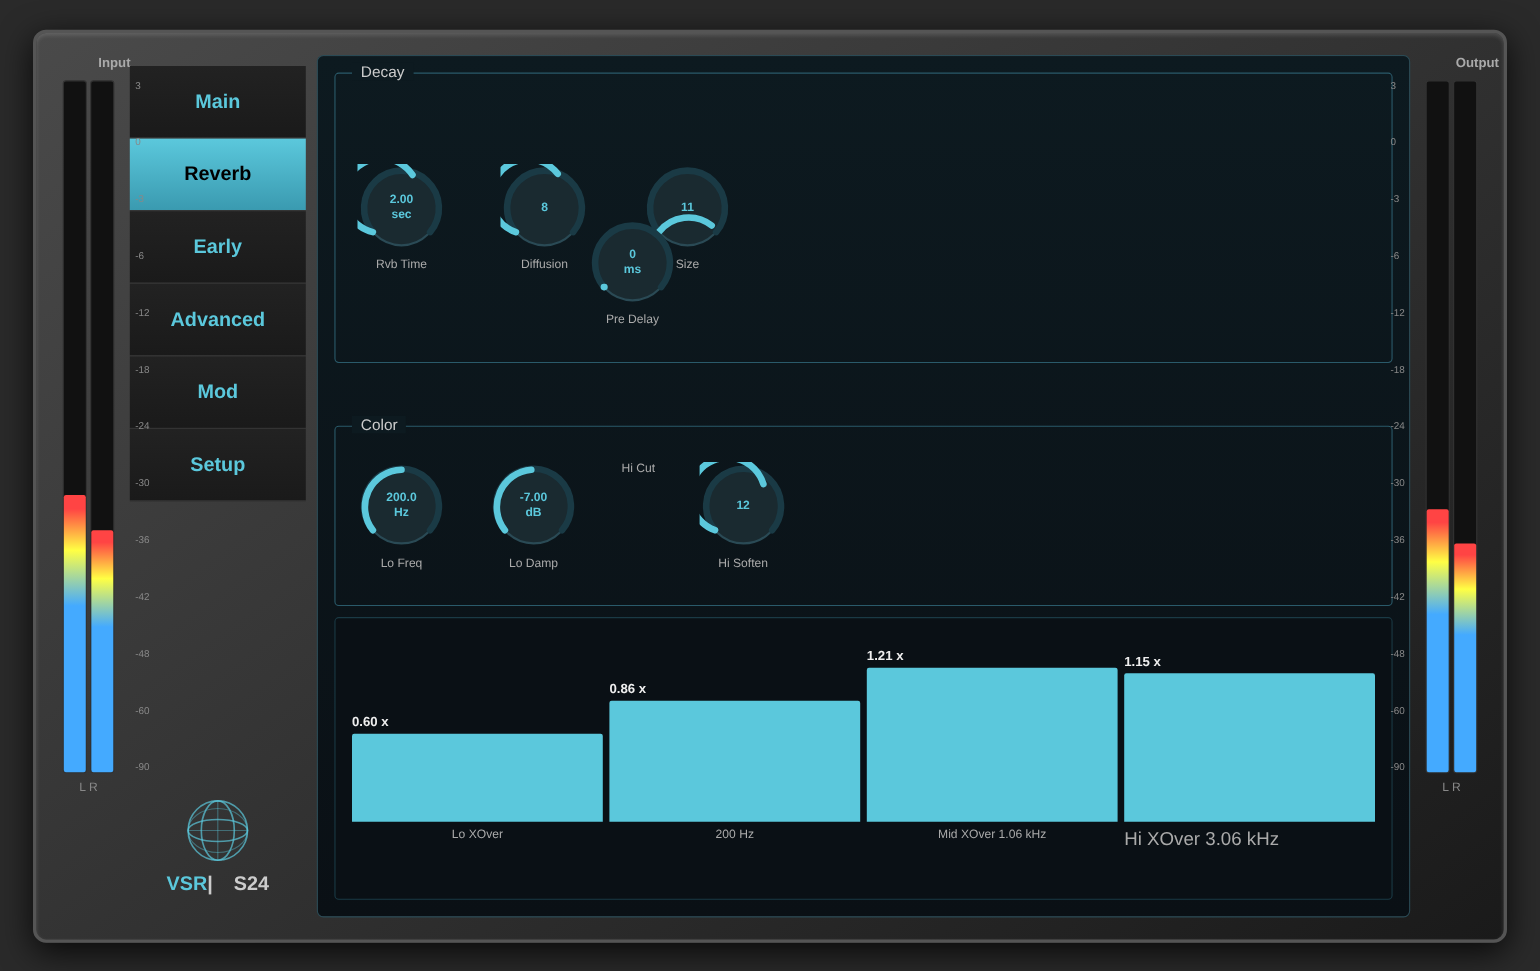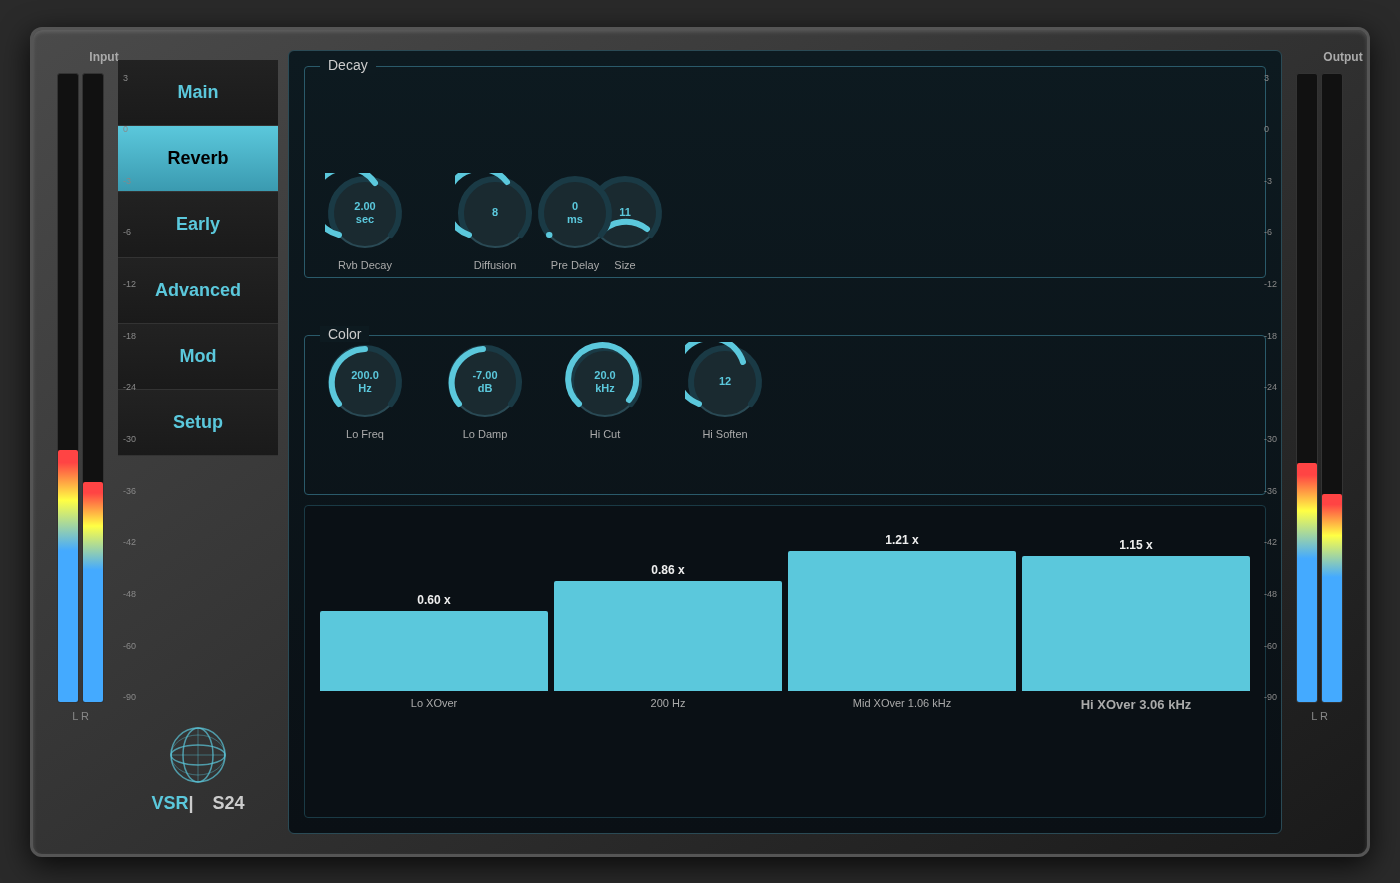--- a/index.html
+++ b/index.html
@@ -98,21 +98,21 @@
       flex-direction: column;
       padding: 15px;
       gap: 10px;
       overflow: hidden;
     }
 
     
     .section-panel {
       border: 1px solid #2a5a6a;
       border-radius: 4px;
-      padding: 6px 20px;
+      padding: 32px 20px;
       position: relative;
     }
 
     .section-title {
       position: absolute;
       top: -10px;
       left: 15px;
       background: #0d1a20;
       padding: 0 8px;
       color: #ccc;
@@ -163,21 +163,20 @@
       background: #0a1015;
       border: 1px solid #1a3a45;
       border-radius: 4px;
       padding: 15px 15px 10px;
       flex: 1;
     }
 
     .bar-item {
       display: flex;
       flex-direction: column;
-      align-items: center;
       gap: 4px;
     }
 
     .bar-value-label {
       color: #eee;
       font-size: 12px;
       font-weight: bold;
       white-space: nowrap;
     }
 
@@ -215,21 +214,21 @@
     .bottom-lr {
       display: flex;
       gap: 5px;
       color: #888;
       font-size: 11px;
       margin-top: 2px;
     }
 
     .decay-knobs {
       display: flex;
-      align-items: flex-end;
+      align-items: center;
       gap: 50px;
     }
 
     .color-knobs {
       display: flex;
       align-items: flex-start;
       gap: 40px;
     }
 
     .section-decay {
@@ -313,21 +312,21 @@
 
         <div class="knob-group">
           <div class="knob-wrapper">
             <svg class="knob-svg" viewBox="0 0 80 80">
               <circle cx="40" cy="40" r="34" fill="#1a2a30" stroke="#2a4a55" stroke-width="2"></circle>
               <path d="M 14 62 A 34 34 0 1 1 66 62" fill="none" stroke="#1a3a45" stroke-width="6" stroke-linecap="round"></path>
               <path d="M 14 62 A 34 34 0 1 1 50 10" fill="none" stroke="#5bc8dc" stroke-width="6" stroke-linecap="round"></path>
             </svg>
             <div class="knob-value">2.00<br>sec</div>
           </div>
-          <div class="knob-label">Rvb Decay</div>
+          <div class="knob-label">Rvb Time</div>
         </div>
 
         <div class="knob-group">
           <div class="knob-wrapper">
             <svg class="knob-svg" viewBox="0 0 80 80">
               <circle cx="40" cy="40" r="34" fill="#1a2a30" stroke="#2a4a55" stroke-width="2"></circle>
               <path d="M 14 62 A 34 34 0 1 1 66 62" fill="none" stroke="#1a3a45" stroke-width="6" stroke-linecap="round"></path>
               <path d="M 14 62 A 34 34 0 1 1 52 9" fill="none" stroke="#5bc8dc" stroke-width="6" stroke-linecap="round"></path>
             </svg>
             <div class="knob-value">8</div>
@@ -386,28 +385,20 @@
               <circle cx="40" cy="40" r="34" fill="#1a2a30" stroke="#2a4a55" stroke-width="2"></circle>
               <path d="M 14 62 A 34 34 0 1 1 66 62" fill="none" stroke="#1a3a45" stroke-width="6" stroke-linecap="round"></path>
               <path d="M 14 62 A 34 34 0 0 1 38 7" fill="none" stroke="#5bc8dc" stroke-width="6" stroke-linecap="round"></path>
             </svg>
             <div class="knob-value">-7.00<br>dB</div>
           </div>
           <div class="knob-label">Lo Damp</div>
         </div>
 
         <div class="knob-group">
-          <div class="knob-wrapper">
-            <svg class="knob-svg" viewBox="0 0 80 80">
-              <circle cx="40" cy="40" r="34" fill="#1a2a30" stroke="#2a4a55" stroke-width="2"></circle>
-              <path d="M 14 62 A 34 34 0 1 1 66 62" fill="none" stroke="#1a3a45" stroke-width="6" stroke-linecap="round"></path>
-              <path d="M 14 62 A 34 34 0 1 1 64 58" fill="none" stroke="#5bc8dc" stroke-width="6" stroke-linecap="round"></path>
-            </svg>
-            <div class="knob-value">20.0<br>kHz</div>
-          </div>
           <div class="knob-label">Hi Cut</div>
         </div>
 
         <div class="knob-group">
           <div class="knob-wrapper">
             <svg class="knob-svg" viewBox="0 0 80 80">
               <circle cx="40" cy="40" r="34" fill="#1a2a30" stroke="#2a4a55" stroke-width="2"></circle>
               <path d="M 14 62 A 34 34 0 1 1 66 62" fill="none" stroke="#1a3a45" stroke-width="6" stroke-linecap="round"></path>
               <path d="M 14 62 A 34 34 0 1 1 58 20" fill="none" stroke="#5bc8dc" stroke-width="6" stroke-linecap="round"></path>
             </svg>
@@ -441,21 +432,21 @@
           <div class="bar-value-label">1.15 x</div>
           <div class="bar-rect" style="height:135px; width:100%;"></div>
         </div>
 
       </div>
 
       <div style="display:flex; gap:6px; margin-top:6px;">
         <div style="flex:1; color:#aaa; font-size:11px; text-align:center;">Lo XOver</div>
         <div style="flex:1; color:#aaa; font-size:11px; text-align:center;">200 Hz</div>
         <div style="flex:1; color:#aaa; font-size:11px; text-align:center;">Mid XOver  1.06 kHz</div>
-        <div style="flex:1; color:#aaa; font-size:13px; text-align:center;font-weight:bold;">Hi XOver  3.06 kHz</div>
+        <div style="flex:1; color:#aaa; font-size:17px; text-align:left;">Hi XOver  3.06 kHz</div>
       </div>
     </div>
 
   </div>
 
   <div class="meter-section">
     <div class="meter-label">Output</div>
     <div style="position:relative; display:flex; gap:3px;">
       <div style="position:absolute; left:-32px; top:0; height:100%; display:flex; flex-direction:column; justify-content:space-between; pointer-events:none;">
         <span style="font-size:9px;color:#888;">3</span>

